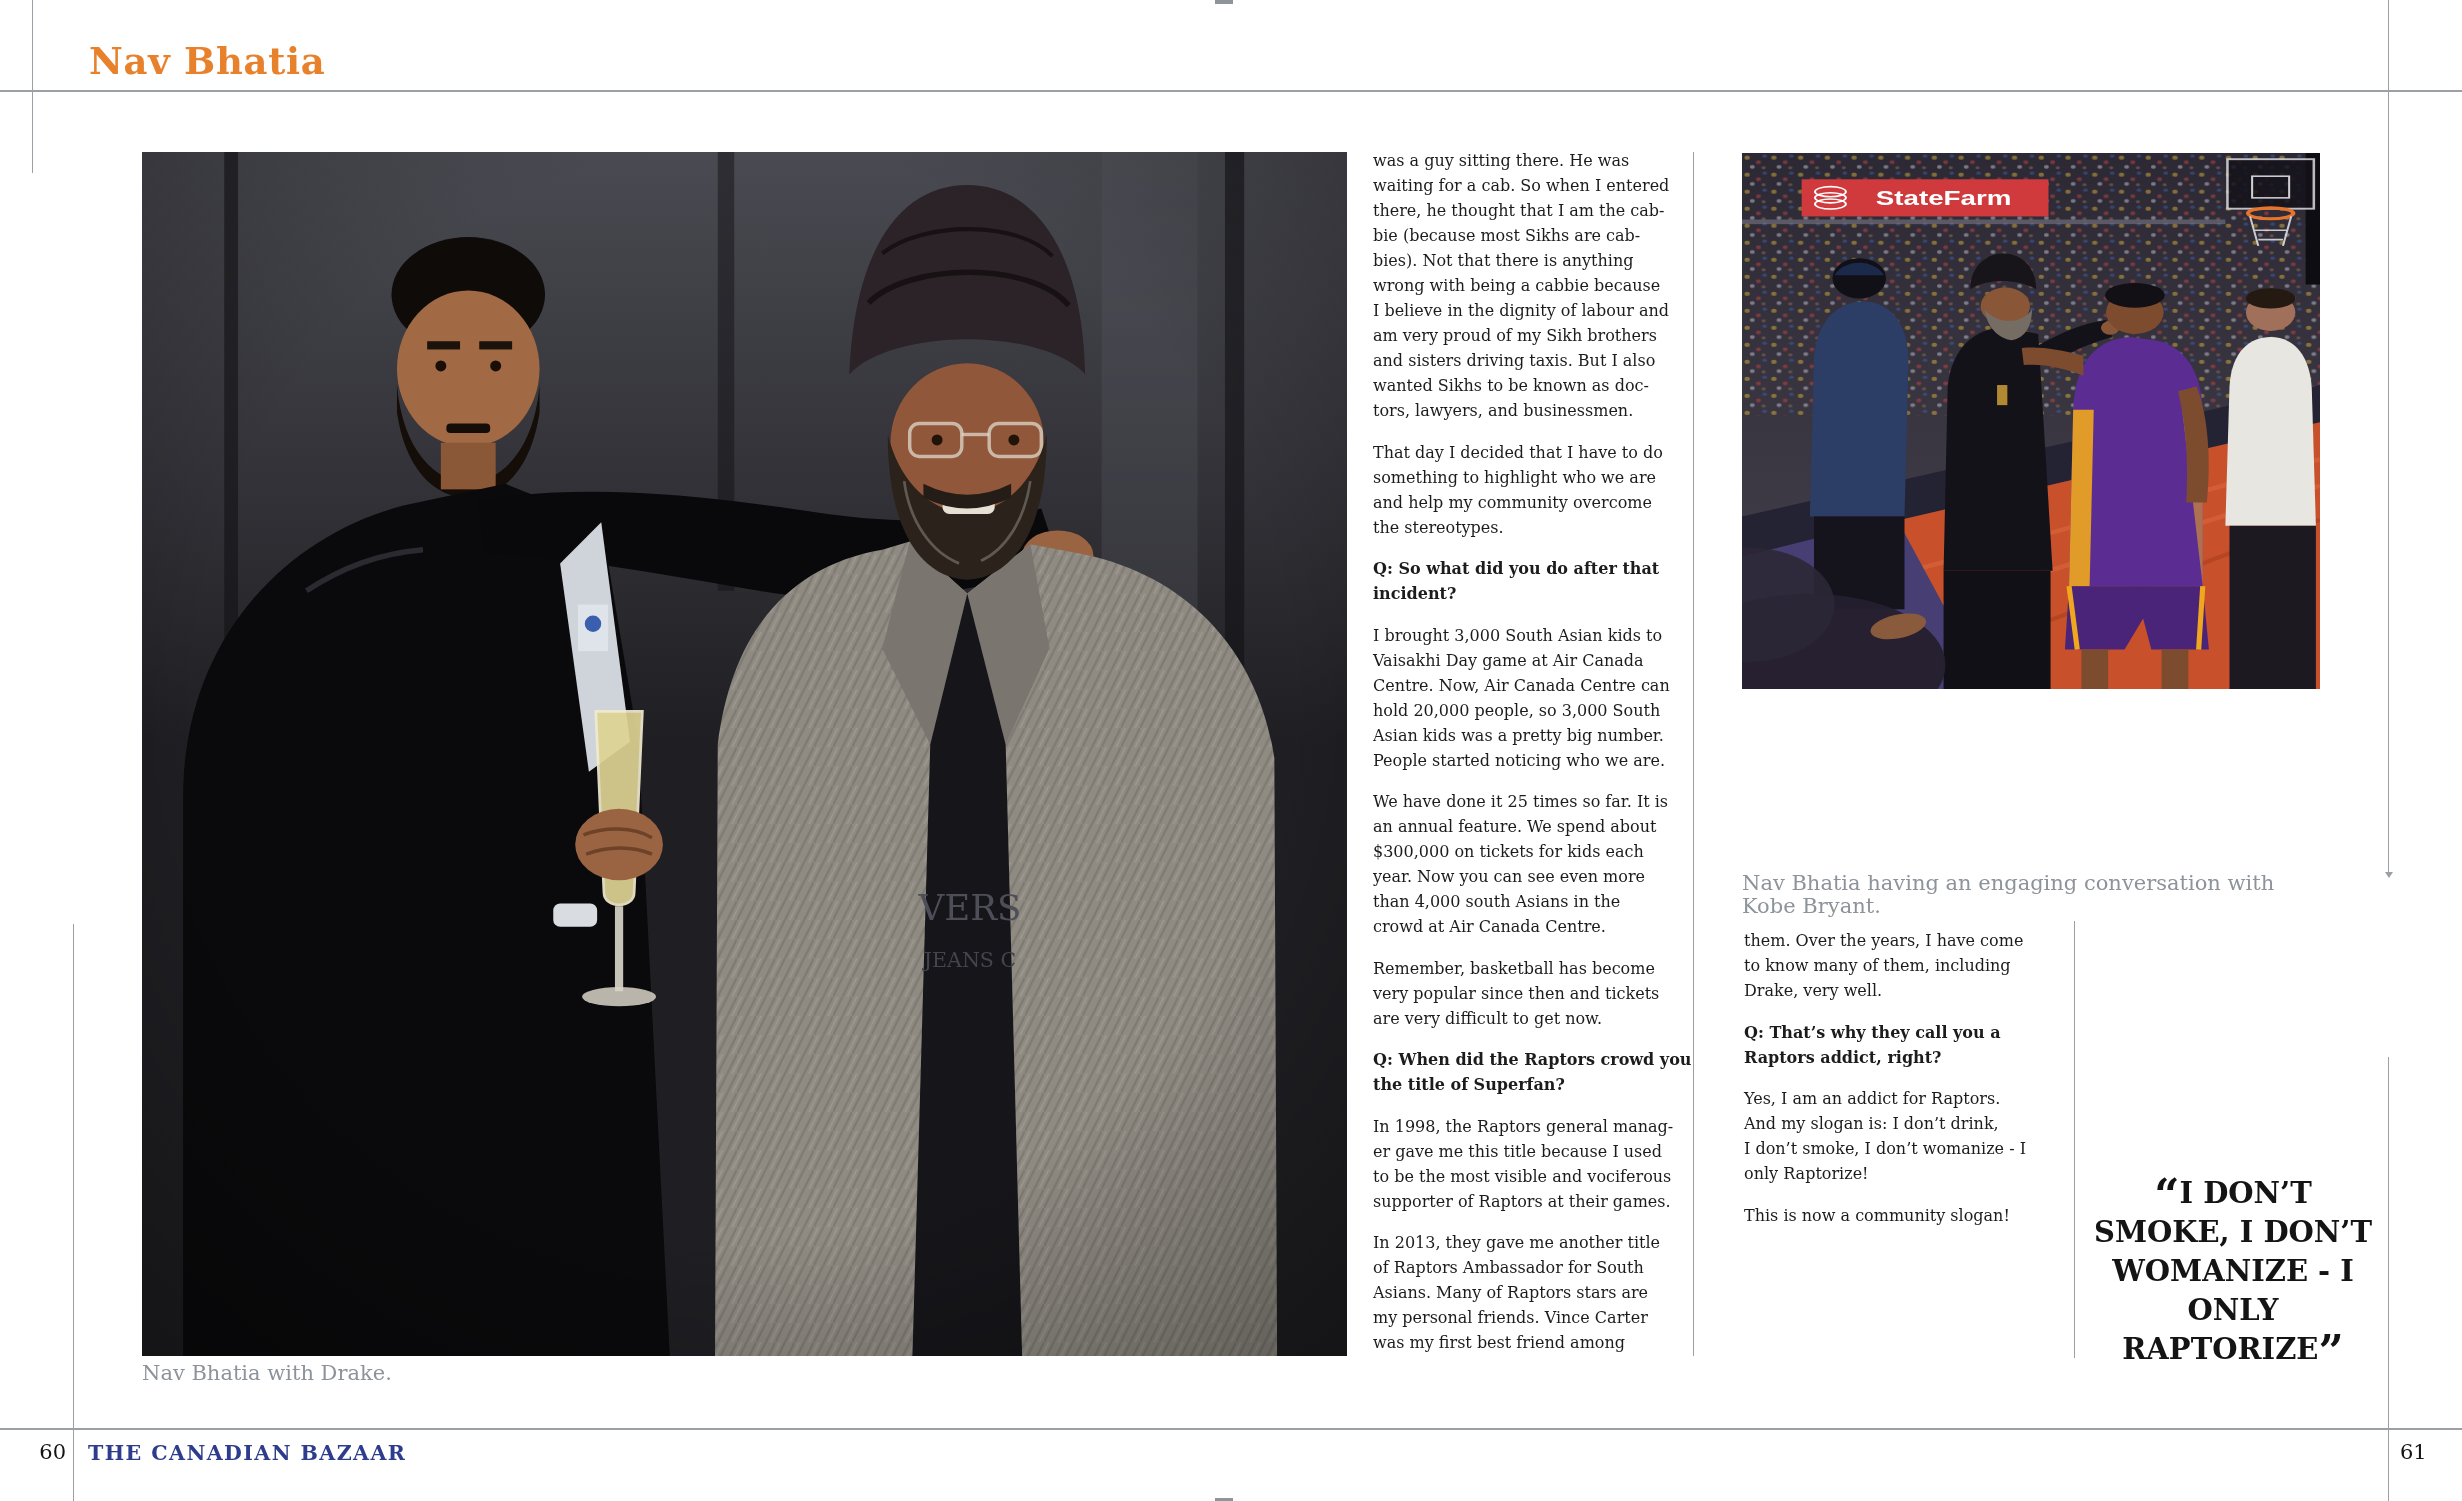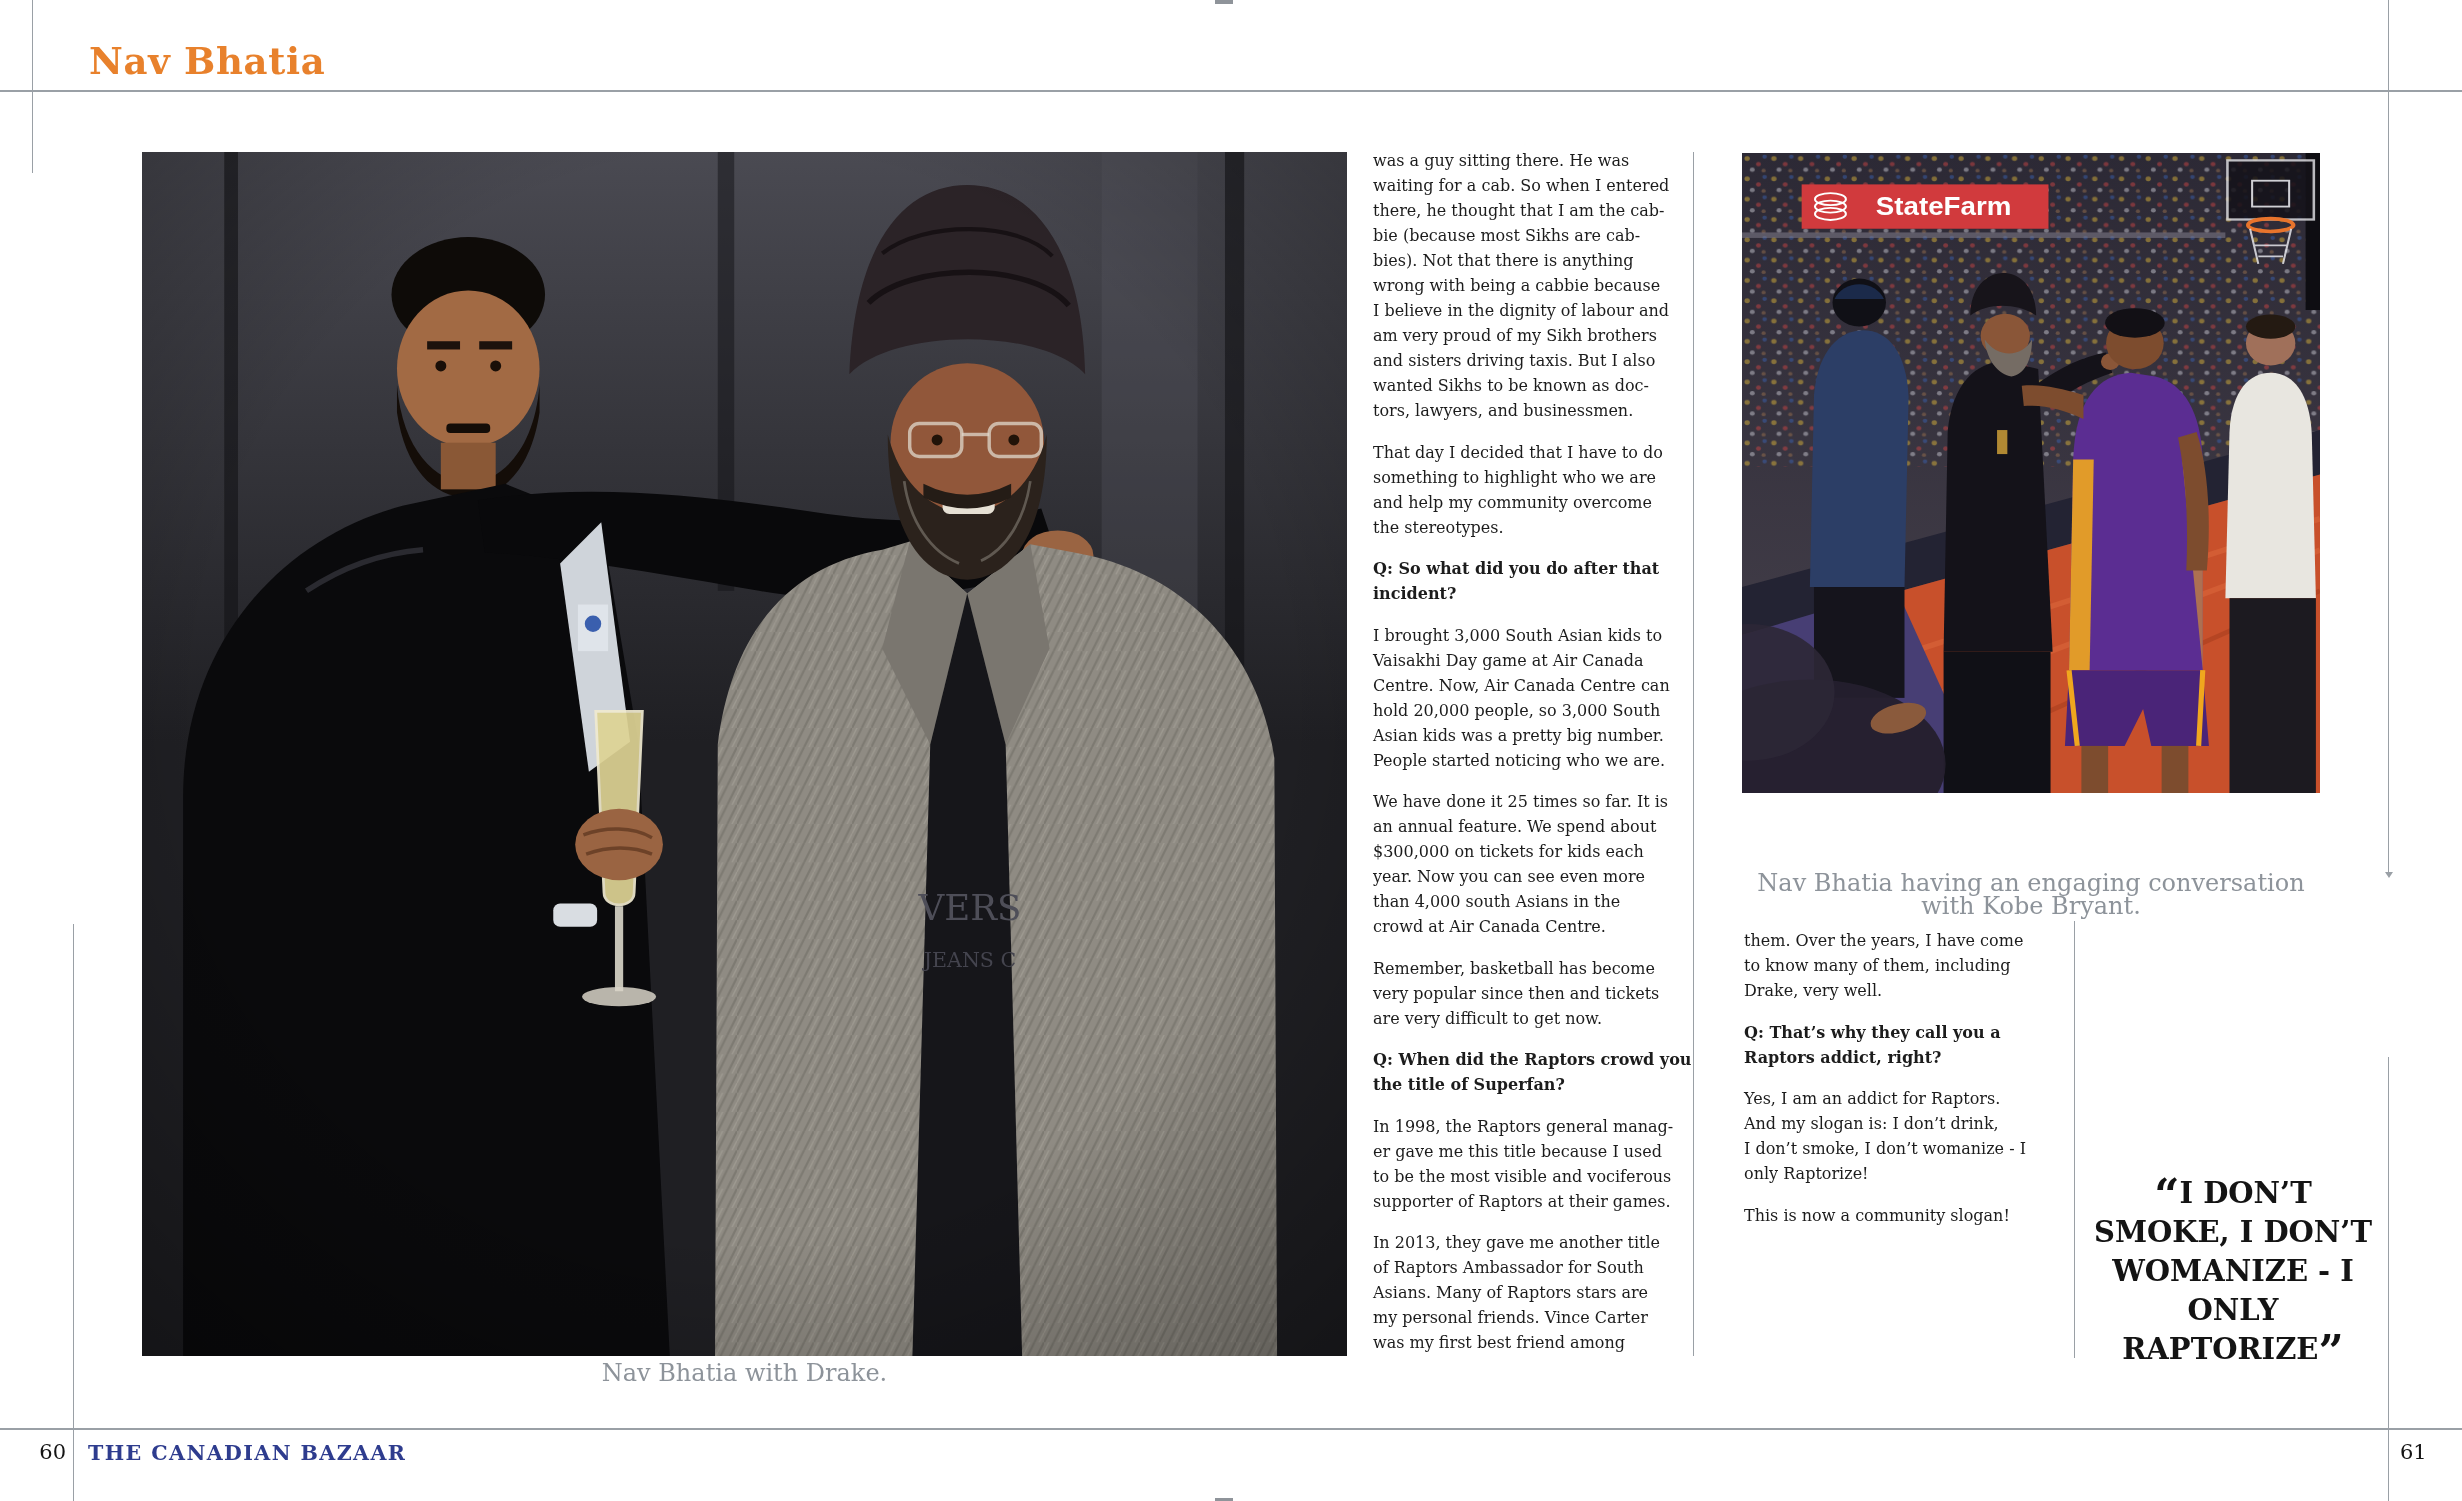--- a/index.html
+++ b/index.html
@@ -13,21 +13,21 @@
               border-right:4.1px solid transparent;border-top:6.9px solid #9aa0a6;}
   
   .page-title{position:absolute;left:89px;top:43px;font-weight:bold;font-size:37px;line-height:1;
               color:#e8812c;letter-spacing:0.7px;}
   .footer-num{position:absolute;top:1439px;font-size:21px;line-height:27.4px;color:#141414;}
   .footer-title{position:absolute;left:88px;top:1440px;font-weight:bold;font-size:20.6px;line-height:27.4px;
                 color:#2e3c8e;letter-spacing:1.4px;}
   
   .photo{position:absolute;overflow:hidden;background:#111;}
   .photo svg{display:block;width:100%;height:100%;}
-  .caption{position:absolute;text-align:center;font-size:24px;line-height:23px;color:#8d939a;}
+  .caption{position:absolute;font-size:21px;line-height:23px;color:#8d939a;}
   
   .col{position:absolute;}
   .para{margin:0 0 16.5px 0;white-space:pre-line;font-size:16px;line-height:25px;color:#1c1c1c;}
   .para.q{font-weight:bold;}
   
   .pull-quote{position:absolute;left:2076px;top:1174px;width:314px;text-align:center;
               font-weight:bold;font-size:29px;line-height:39px;color:#141414;white-space:pre-line;}
   .qmark{font-size:44px;line-height:0;vertical-align:-0.18em;}
 </style>
 </head>
@@ -120,21 +120,21 @@
         <ellipse cx="348" cy="616" rx="27" ry="7" fill="#d8d4c8" opacity="0.85"></ellipse>
         <ellipse cx="348" cy="505" rx="32" ry="26" fill="#9a6442"></ellipse>
         <path d="M322,498 C338,492 358,492 372,500 M324,512 C340,506 358,506 372,512" stroke="#6d4228" stroke-width="2.5" fill="none"></path>
         <rect x="300" y="548" width="32" height="17" rx="5" fill="#d9dde2"></rect>
       </g>
       <rect width="879" height="878" fill="url(#vg)"></rect>
     </svg>
   </div>
   <div class="caption" style="left:142px;top:1362px;width:1205px;">Nav Bhatia with Drake.</div>
 
-  <div class="photo" style="left:1742px;top:153px;width:578px;height:640px;">
+  <div class="photo" style="left:1742px;top:153px;width:578px;height:536px;">
     <svg viewBox="0 0 562 693" preserveAspectRatio="none">
       <defs>
         <linearGradient id="cg" x1="0" y1="0" x2="0" y2="1">
           <stop offset="0" stop-color="#2c2935"></stop>
             <stop offset="1" stop-color="#47424d"></stop>
         </linearGradient>
         <pattern id="crowd" width="26" height="22" patternUnits="userSpaceOnUse">
           <rect width="26" height="22" fill="none"></rect>
           <circle cx="5" cy="6" r="2.6" fill="#d8b23a" opacity="0.5"></circle>
           <circle cx="16" cy="12" r="2.4" fill="#c94444" opacity="0.5"></circle>

